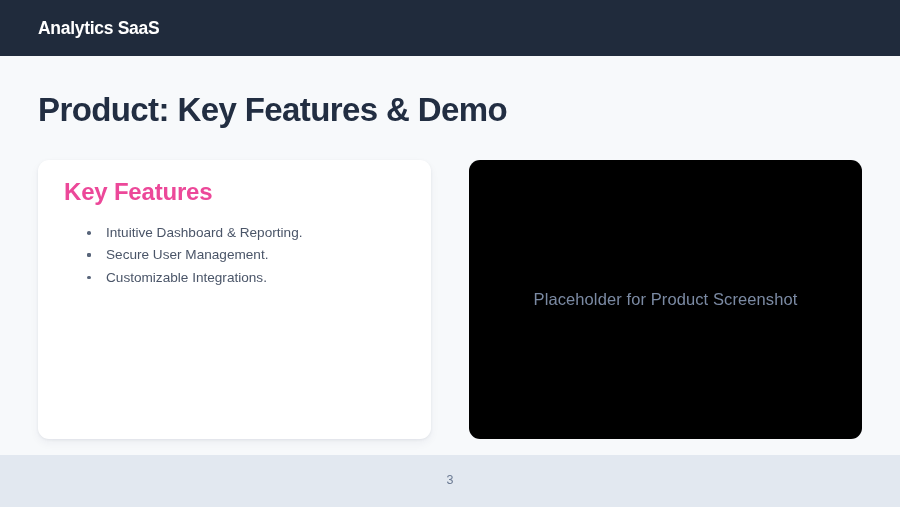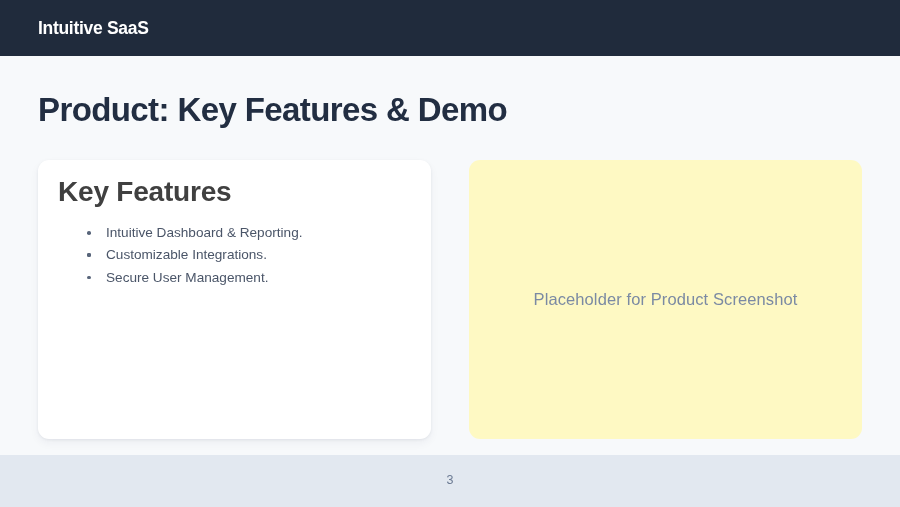--- a/index.html
+++ b/index.html
@@ -63,25 +63,25 @@
   }
   .card {
     width: 393px;
     background: #ffffff;
     border-radius: 11px;
     box-shadow: 0 1px 3px rgba(30, 45, 70, 0.07), 0 4px 10px rgba(30, 45, 70, 0.05);
     box-sizing: border-box;
     padding: 18px 20px 20px 20px;
   }
   .card-title {
-    font-size: 28px;
+    font-size: 24px;
     line-height: 28px;
     font-weight: bold;
-    color: #404040;
-    margin: 0 0 14px 0;
+    color: #ec4899;
+    margin: 0 0 14px 6px;
     letter-spacing: -0.2px;
   }
   .feature-list {
     list-style: none;
     margin: 16px;
     padding: 0;
   }
   .feature-item {
     position: relative;
     padding-left: 32px;
@@ -93,21 +93,21 @@
     position: absolute;
     left: 13px;
     top: 9px;
     width: 3.6px;
     height: 3.6px;
     border-radius: 50%;
     background: #58657a;
   }
   .placeholder {
     width: 393px;
-    background: #fef9c3;
+    background: #000000;
     border-radius: 11px;
     display: flex;
     align-items: center;
     justify-content: center;
     text-align: center;
   }
   .placeholder-label {
     font-size: 16.5px;
     color: #7b8aa3;
     letter-spacing: 0.1px;
@@ -129,44 +129,44 @@
     font-size: 12.5px;
     color: #6b7a93;
   }
 </style>
 </head>
 <body>
 
 <div class="slide">
 
   <div class="topbar">
-    <div class="brand">Intuitive SaaS</div>
+    <div class="brand">Analytics SaaS</div>
   </div>
 
   <div class="slide-title">Product: Key Features &amp; Demo</div>
 
   <div class="columns">
 
     <div class="card">
       <div class="card-title">Key Features</div>
       <ul class="feature-list">
         <li class="feature-item">
           <span class="dot"></span>
           <span>Intuitive Dashboard &amp; Reporting.</span>
         </li>
         <li class="feature-item">
           <span class="dot"></span>
         </li>
         <li class="feature-item">
           <span class="dot"></span>
-          <span>Customizable Integrations.</span>
+          <span>Secure User Management.</span>
         </li>
         <li class="feature-item">
           <span class="dot"></span>
-          <span>Secure User Management.</span>
+          <span>Customizable Integrations.</span>
         </li>
       </ul>
     </div>
 
     <div class="placeholder">
       <div class="placeholder-label">Placeholder for Product Screenshot</div>
     </div>
 
   </div>
 

